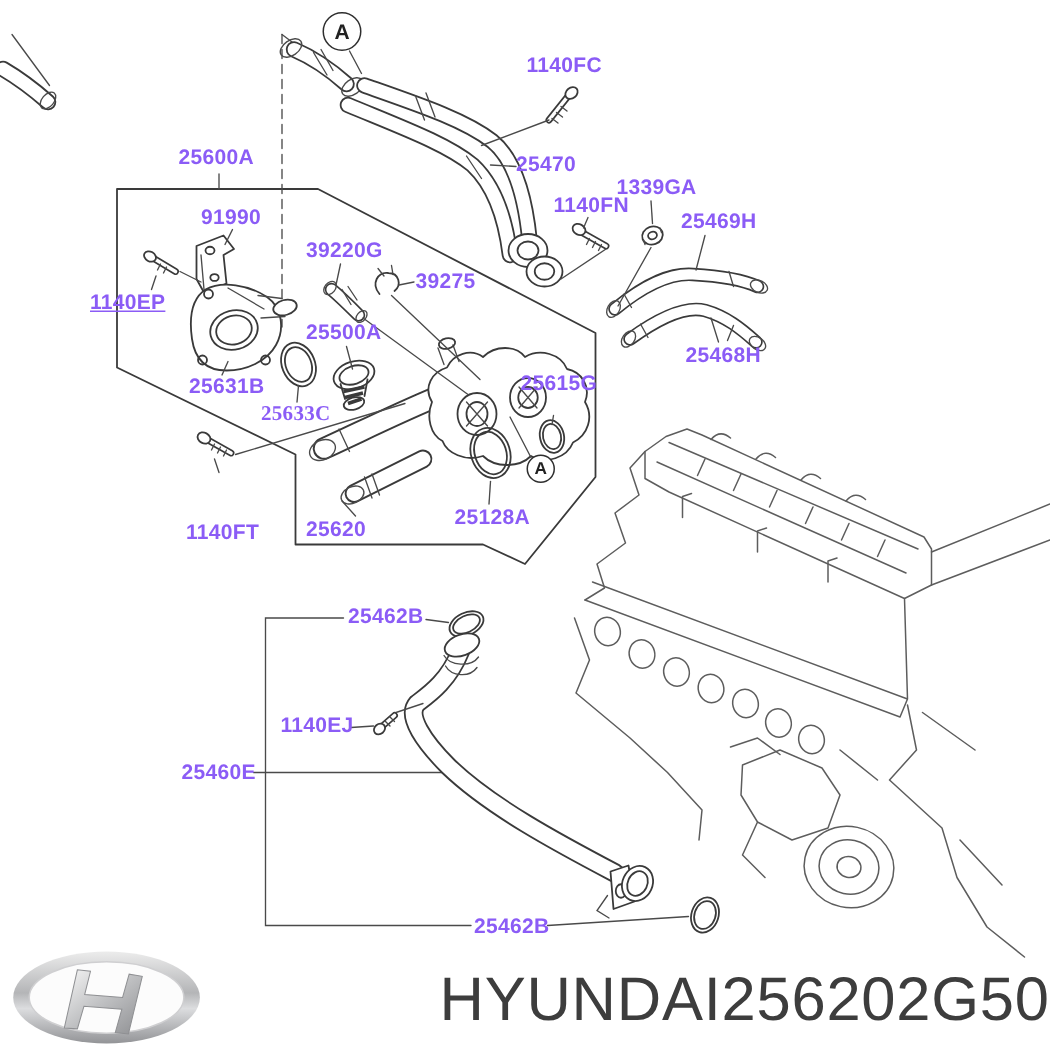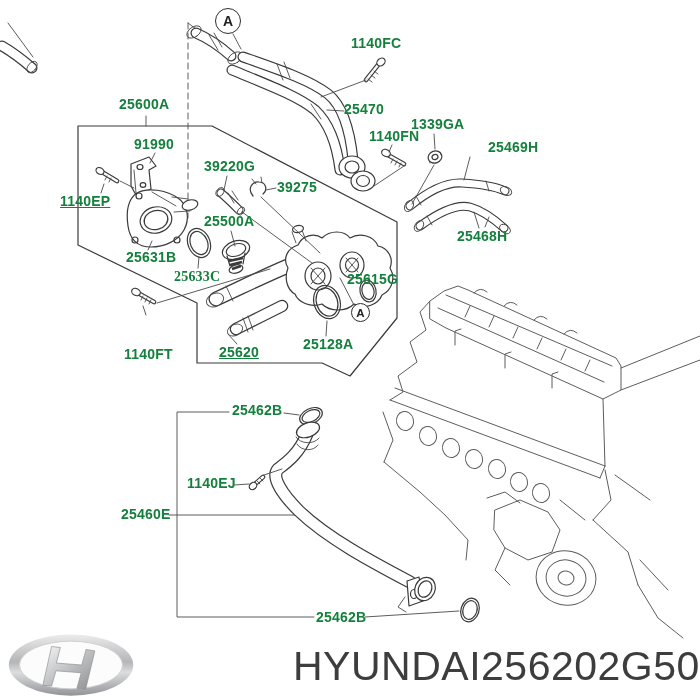--- a/index.html
+++ b/index.html
@@ -23,21 +23,21 @@
   .to3 { fill:none; stroke:#3a3a3a; stroke-width:9;    stroke-linecap:round; }
   .ti3 { fill:none; stroke:#ffffff; stroke-width:6.8;  stroke-linecap:round; }
   .to4 { fill:none; stroke:#3a3a3a; stroke-width:15;   stroke-linecap:round; }
   .ti4 { fill:none; stroke:#ffffff; stroke-width:12.4; stroke-linecap:round; }
   .to5 { fill:none; stroke:#3a3a3a; stroke-width:12.5; stroke-linecap:round; }
   .ti5 { fill:none; stroke:#ffffff; stroke-width:10;   stroke-linecap:round; }
   .bo  { fill:none; stroke:#3a3a3a; stroke-width:4.6; stroke-linecap:round; }
   .bi  { fill:none; stroke:#ffffff; stroke-width:2.4; stroke-linecap:round; }
 
   .plabel {
-    position:absolute; font-size:14px; font-weight:700; color:#15803d;
+    position:absolute; font-size:14px; font-weight:700; color:#8b5cf6;
     letter-spacing:.2px; white-space:nowrap; line-height:15px;
   }
   .marker {
     position:absolute; box-sizing:border-box; background:#fff;
     border:1.6px solid #2f2f2f; border-radius:50%;
     display:flex; align-items:center; justify-content:center;
     font-weight:700; color:#222;
   }
   .marker.big   { width:26px; height:26px; font-size:14px; }
   .marker.small { width:19px; height:19px; font-size:11.5px; }
@@ -305,31 +305,31 @@
       <path d="M264,475 L282,469"></path>
     </g>
   </svg>
 
   <div class="plabel" style="left:351px; top:36px;">1140FC</div>
   <div class="plabel" style="left:344px; top:102px;">25470</div>
   <div class="plabel" style="left:119px; top:97px;">25600A</div>
   <div class="plabel" style="left:134px; top:137px;">91990</div>
   <div class="plabel" style="left:369px; top:129px;">1140FN</div>
   <div class="plabel" style="left:411px; top:117px;">1339GA</div>
-  <div class="plabel" style="left:454px; top:140px;margin-left:34px;">25469H</div>
+  <div class="plabel" style="left:454px; top:140px;">25469H</div>
   <div class="plabel" style="left:204px; top:159px;">39220G</div>
   <div class="plabel" style="left:277px; top:180px;">39275</div>
   <div class="plabel" style="left:60px;  top:194px;text-decoration:underline;">1140EP</div>
   <div class="plabel" style="left:204px; top:214px;">25500A</div>
   <div class="plabel" style="left:457px; top:229px;">25468H</div>
   <div class="plabel" style="left:126px; top:250px;">25631B</div>
   <div class="plabel" style="left:174px; top:269px;font-family:Liberation Serif, serif;">25633C</div>
-  <div class="plabel" style="left:347px; top:272px;">25615G</div>
+  <div class="plabel" style="left:347px; top:248px;">25615G</div>
   <div class="plabel" style="left:124px; top:315px;margin-top:32px;">1140FT</div>
-  <div class="plabel" style="left:219px; top:345px;text-decoration:underline;">25620</div>
+  <div class="plabel" style="left:204px; top:345px;">25620</div>
   <div class="plabel" style="left:303px; top:337px;">25128A</div>
   <div class="plabel" style="left:232px; top:403px;">25462B</div>
   <div class="plabel" style="left:187px; top:476px;">1140EJ</div>
   <div class="plabel" style="left:121px; top:507px;">25460E</div>
   <div class="plabel" style="left:316px; top:610px;">25462B</div>
 
   <div class="marker big" style="left:215px; top:8px;">A</div>
   <div class="marker small" style="left:351px; top:303px;">A</div>
 
   <svg id="logo" width="140" height="70" viewBox="0 0 140 72">

